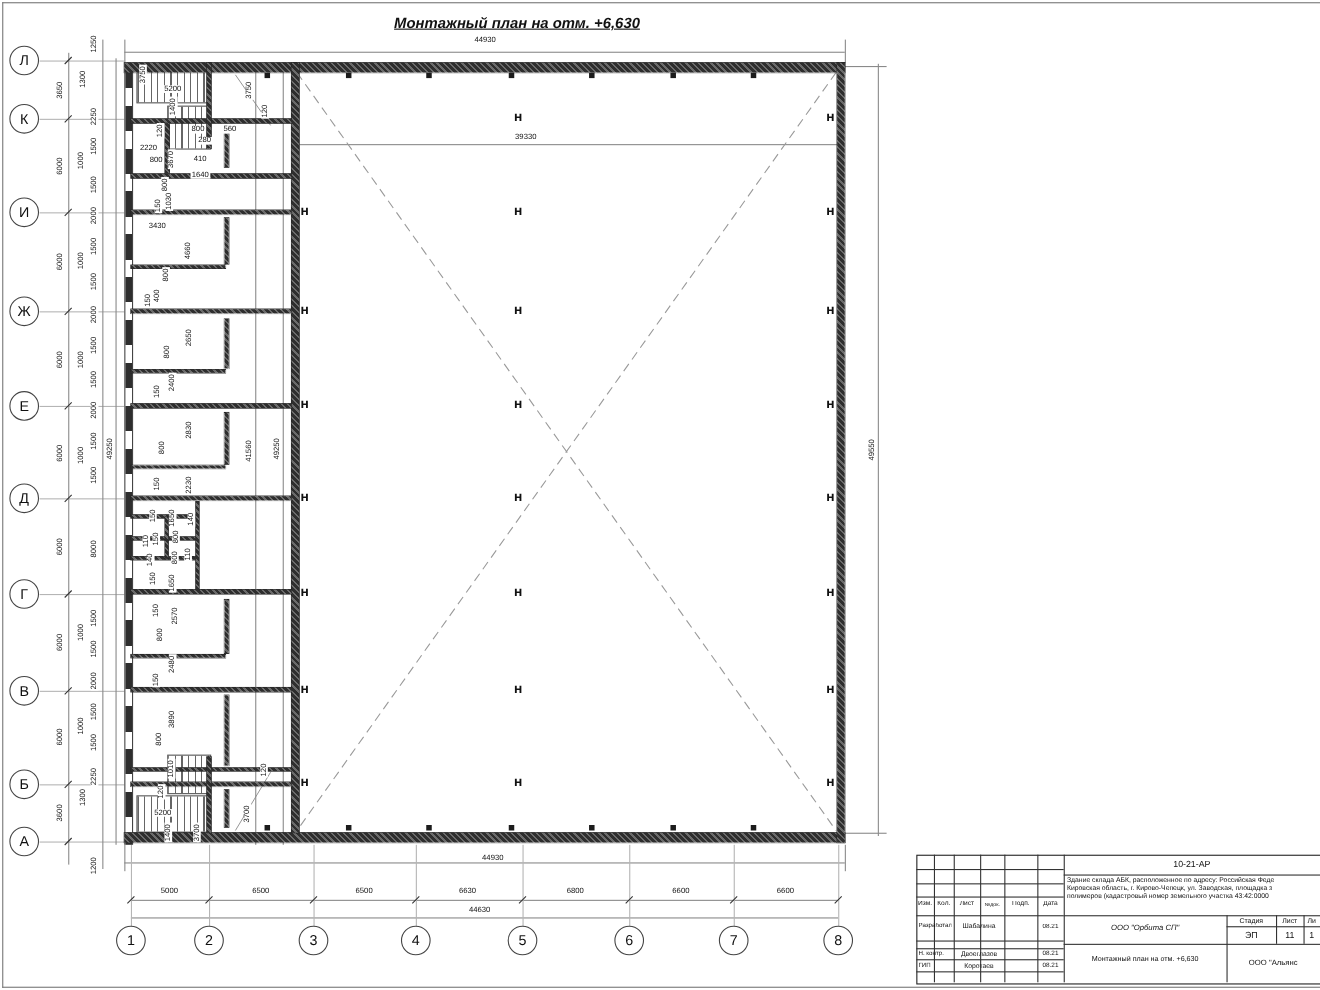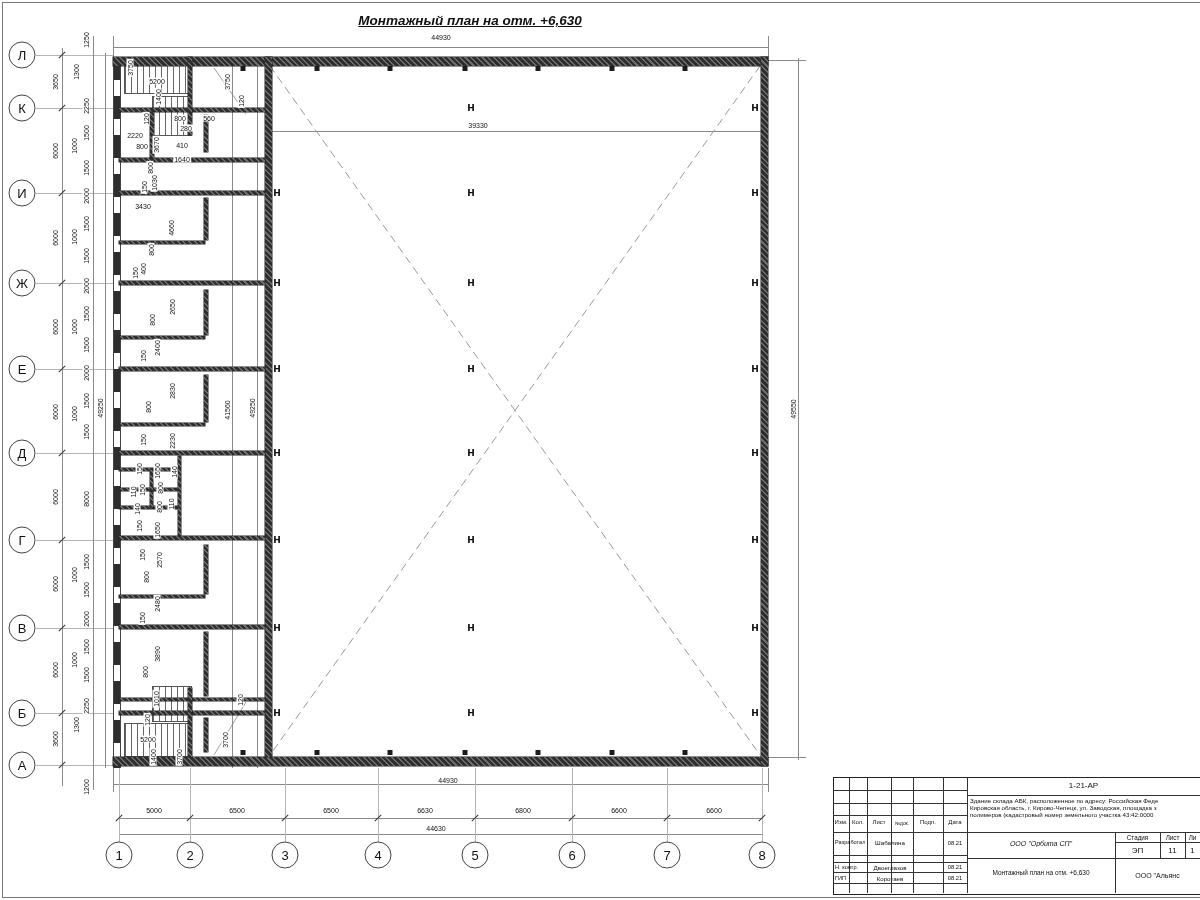--- a/index.html
+++ b/index.html
@@ -47,21 +47,21 @@
   <svg class="ov" width="1200" height="900">
     <line x1="270" y1="66" x2="760" y2="755" stroke="#9a9a9a" stroke-width="1" stroke-dasharray="8 5"></line>
     <line x1="760" y1="66" x2="270" y2="755" stroke="#9a9a9a" stroke-width="1" stroke-dasharray="8 5"></line>
     <line x1="214" y1="68" x2="246" y2="114" stroke="#888" stroke-width="0.8"></line>
     <line x1="214" y1="755" x2="246" y2="702" stroke="#888" stroke-width="0.8"></line>
     <path d="M916 856 q6 -22 12 -20 q6 2 -2 14 q-6 10 6 -4 q10 -12 4 2 q-5 14 8 -2" fill="none" stroke="#222" stroke-width="1.1"></path>
     <path d="M912 878 q8 -16 14 -11 q5 4 -4 10 q-9 7 10 -8 q9 -7 2 4 q-7 12 10 1" fill="none" stroke="#222" stroke-width="1.1"></path>
   </svg>
 
   <div class="tbb"></div>
-  <div class="tbt c" style="left:967px;top:781px;width:233px;font-size:8px;">1-21-АР</div>
+  <div class="tbt c" style="left:967px;top:781px;width:233px;font-size:8px;">10-21-АР</div>
   <div class="tbt" style="left:970px;top:797px;width:230px;font-size:6.2px;white-space:pre-line;">Здание склада АБК, расположенное по адресу: Российская Феде
 Кировская область, г. Кирово-Чепецк, ул. Заводская, площадка з
 полимеров (кадастровый номер земельного участка 43:42:0000</div>
   <div class="tbt c" style="left:967px;top:840px;width:148px;font:italic 7px 'Liberation Sans',sans-serif;">ООО "Орбита СП"</div>
   <div class="tbt c" style="left:967px;top:869px;width:148px;font-size:6.5px;">Монтажный план на отм. +6,630</div>
   <div class="tbt c" style="left:1115px;top:834px;width:45px;font-size:6.3px;">Стадия</div>
   <div class="tbt c" style="left:1160px;top:834px;width:25px;font-size:6.3px;">Лист</div>
   <div class="tbt c" style="left:1185px;top:834px;width:15px;font-size:6.3px;">Ли</div>
   <div class="tbt c" style="left:1115px;top:846px;width:45px;font-size:8px;">ЭП</div>
   <div class="tbt c" style="left:1160px;top:846px;width:25px;font-size:8px;">11</div>

